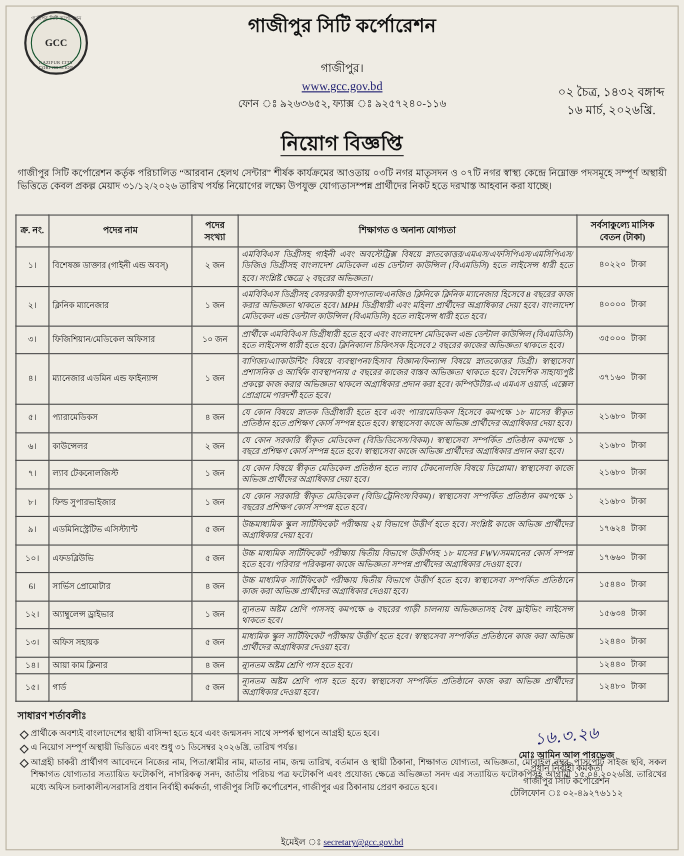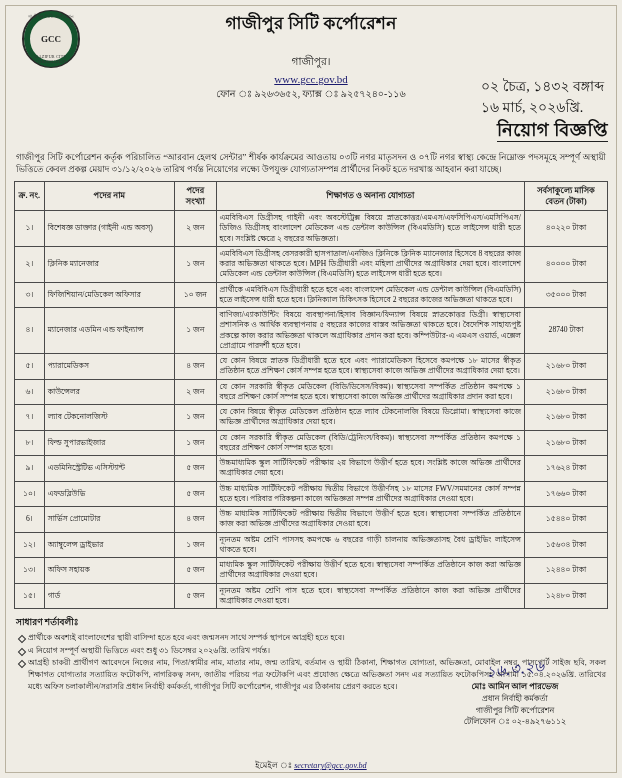--- a/index.html
+++ b/index.html
@@ -32,21 +32,21 @@
     position:absolute;left:8px;top:0px;
     width:58px;height:58px;
     border-radius:50%;
     border:2px solid #2a2a2a;
     box-sizing:border-box;
     display:flex;align-items:center;justify-content:center;
     background:#e9e5db;
   }
   .logo .inner{
     width:44px;height:44px;border-radius:50%;
-    border:6px solid #14532d;
+    border:1px solid #14532d;
     display:flex;align-items:center;justify-content:center;
     font-size:9px;font-weight:bold;line-height:1.0;
     color:#2a2a2a;
     text-align:center;
   }
   .logo .ring-text{
     position:absolute;top:2px;left:0;right:0;
     font-size:4.4px;letter-spacing:.2px;color:#333;
   }
   .logo .ring-text-b{
@@ -59,31 +59,31 @@
   }
   .org-sub{font-size:10.5px;margin:16px 0 2px 0;}
   .org-web{font-size:11px;margin:0 0 2px 0;text-decoration:underline;color:#1a1a6e;}
   .org-phone{font-size:9.5px;margin:0;text-align:center;}
   .hdr-left{
     position:absolute;left:4px;top:74px;
     font-size:9.5px;
   }
   .hdr-right2{
     position:absolute;right:4px;top:66px;
-    font-size:14px;text-align:left;line-height:1.5;
+    font-size:11px;text-align:center;line-height:1.5;
   }
   
   .doc-title{
-    text-align:right;font-size:18px;font-weight:bold;
+    text-align:center;font-size:18px;font-weight:bold;
     margin:14px 0 4px 0;letter-spacing:.5px;
   }
   .doc-title .u{border-bottom:1.2px solid #222;padding-bottom:1px;}
   .intro{
     font-size:8.6px;line-height:1.45;text-align:justify;
-    margin:4px 2px 5px 2px;
+    margin:4px 2px 19px 2px;
   }
   
   table.jobs{
     width:100%;border-collapse:collapse;
     font-size:7.6px;line-height:1.35;
     table-layout:fixed;
   }
   table.jobs th, table.jobs td{
     border:1px solid #4a4a4a;
     padding:2px 3px;
@@ -94,22 +94,22 @@
     padding:3px 2px;
   }
   col.c-sl{width:5%;}
   col.c-post{width:22%;}
   col.c-num{width:7%;}
   col.c-qual{width:52%;}
   col.c-pay{width:14%;}
   td.sl{text-align:center;}
   td.post{text-align:left;}
   td.num{text-align:center;}
-  td.qual{text-align:justify;}
-  td.pay{text-align:center;}
+  td.qual{text-align:justify;font-style:italic;}
+  td.pay{text-align:center;font-family:Liberation Mono, monospace;}
   
   .cond-title{
     font-size:9px;font-weight:bold;margin:6px 0 2px 2px;
   }
   .cond-list{
     margin:0 2px;padding:0;list-style:none;
     font-size:7.8px;line-height:1.5;text-align:justify;
   }
   .cond-list li{
     position:relative;padding-left:12px;margin-bottom:1px;
@@ -131,21 +131,21 @@
     transform:rotate(-6deg);
     margin-bottom:0px;
   }
   .sign-line{
     font-weight:bold;font-size:8.2px;margin-top:1px;
   }
   .footer-mail{
     position:absolute;left:0;right:0;bottom:6px;
     text-align:center;font-size:8.2px;
   }
-  .footer-mail span.link{text-decoration:underline;color:#1a1a6e;font-style:italic;}
+  .footer-mail span.link{text-decoration:underline;color:#1a1a6e;}
   .tbl-wrap{margin-top:4px;}
 </style>
 </head>
 <body>
 
 <div class="page">
   <div class="border-frame"></div>
 
   <div class="header">
     <div class="logo">
@@ -210,21 +210,21 @@
             <td class="post">ফিজিশিয়ান/মেডিকেল অফিসার</td>
             <td class="num">১০ জন</td>
             <td class="qual">প্রার্থীকে এমবিবিএস ডিগ্রীধারী হতে হবে এবং বাংলাদেশ মেডিকেল এন্ড ডেন্টাল কাউন্সিল (বিএমডিসি) হতে লাইসেন্স ধারী হতে হবে। ক্লিনিক্যাল চিকিৎসক হিসেবে 2 বছরের কাজের অভিজ্ঞতা থাকতে হবে।</td>
             <td class="pay">৩৫০০০ টাকা</td>
           </tr>
           <tr>
             <td class="sl">৪।</td>
             <td class="post">ম্যানেজার এডমিন এন্ড ফাইন্যান্স</td>
             <td class="num">১ জন</td>
             <td class="qual">বাণিজ্য/এ্যাকাউন্টিং বিষয়ে ব্যবস্থাপনা/হিসাব বিজ্ঞান/ফিন্যান্স বিষয়ে স্নাতকোত্তর ডিগ্রী। স্বাস্থ্যসেবা প্রশাসনিক ও আর্থিক ব্যবস্থাপনায় ৫ বছরের কাজের বাস্তব অভিজ্ঞতা থাকতে হবে। বৈদেশিক সাহায্যপুষ্ট প্রকল্পে কাজ করার অভিজ্ঞতা থাকলে অগ্রাধিকার প্রদান করা হবে। কম্পিউটার-এ এমএস ওয়ার্ড, এক্সেল প্রোগ্রামে পারদর্শী হতে হবে।</td>
-            <td class="pay">28740 টাকা</td>
+            <td class="pay">৩৭১৬০ টাকা</td>
           </tr>
           <tr>
             <td class="sl">৫।</td>
             <td class="post">প্যারামেডিকস</td>
             <td class="num">৪ জন</td>
             <td class="qual">যে কোন বিষয়ে স্নাতক ডিগ্রীধারী হতে হবে এবং প্যারামেডিকস হিসেবে কমপক্ষে ১৮ মাসের স্বীকৃত প্রতিষ্ঠান হতে প্রশিক্ষণ কোর্স সম্পন্ন হতে হবে। স্বাস্থ্যসেবা কাজে অভিজ্ঞ প্রার্থীদের অগ্রাধিকার দেয়া হবে।</td>
             <td class="pay">২১৬৮০ টাকা</td>
           </tr>
           <tr>
             <td class="sl">৬।</td>
@@ -273,20 +273,27 @@
             <td class="post">অ্যাম্বুলেন্স ড্রাইভার</td>
             <td class="num">১ জন</td>
             <td class="qual">ন্যূনতম অষ্টম শ্রেণি পাসসহ কমপক্ষে ৬ বছরের গাড়ী চালনায়  অভিজ্ঞতাসহ বৈধ ড্রাইভিং লাইসেন্স থাকতে হবে।</td>
             <td class="pay">১৫৬৩৪ টাকা</td>
           </tr>
           <tr>
             <td class="sl">১৩।</td>
             <td class="post">অফিস সহায়ক</td>
             <td class="num">৫ জন</td>
             <td class="qual">মাধ্যমিক স্কুল সার্টিফিকেট পরীক্ষায় উত্তীর্ণ হতে হবে। স্বাস্থ্যসেবা সম্পর্কিত প্রতিষ্ঠানে কাজ করা অভিজ্ঞ প্রার্থীদের অগ্রাধিকার দেওয়া হবে।</td>
+            <td class="pay">১২৪৪০ টাকা</td>
+          </tr>
+          <tr>
+            <td class="sl">১৪।</td>
+            <td class="post">আয়া কাম ক্লিনার</td>
+            <td class="num">৪ জন</td>
+            <td class="qual">ন্যূনতম অষ্টম শ্রেণি পাস হতে হবে।</td>
             <td class="pay">১২৪৪০ টাকা</td>
           </tr>
           <tr>
             <td class="sl">১৫।</td>
             <td class="post">গার্ড</td>
             <td class="num">৫ জন</td>
             <td class="qual">ন্যূনতম অষ্টম শ্রেণি পাস হতে হবে। স্বাস্থ্যসেবা  সম্পর্কিত  প্রতিষ্ঠানে কাজ করা অভিজ্ঞ প্রার্থীদের অগ্রাধিকার দেওয়া হবে।</td>
             <td class="pay">১২৪৮০ টাকা</td>
           </tr>
         </tbody>

